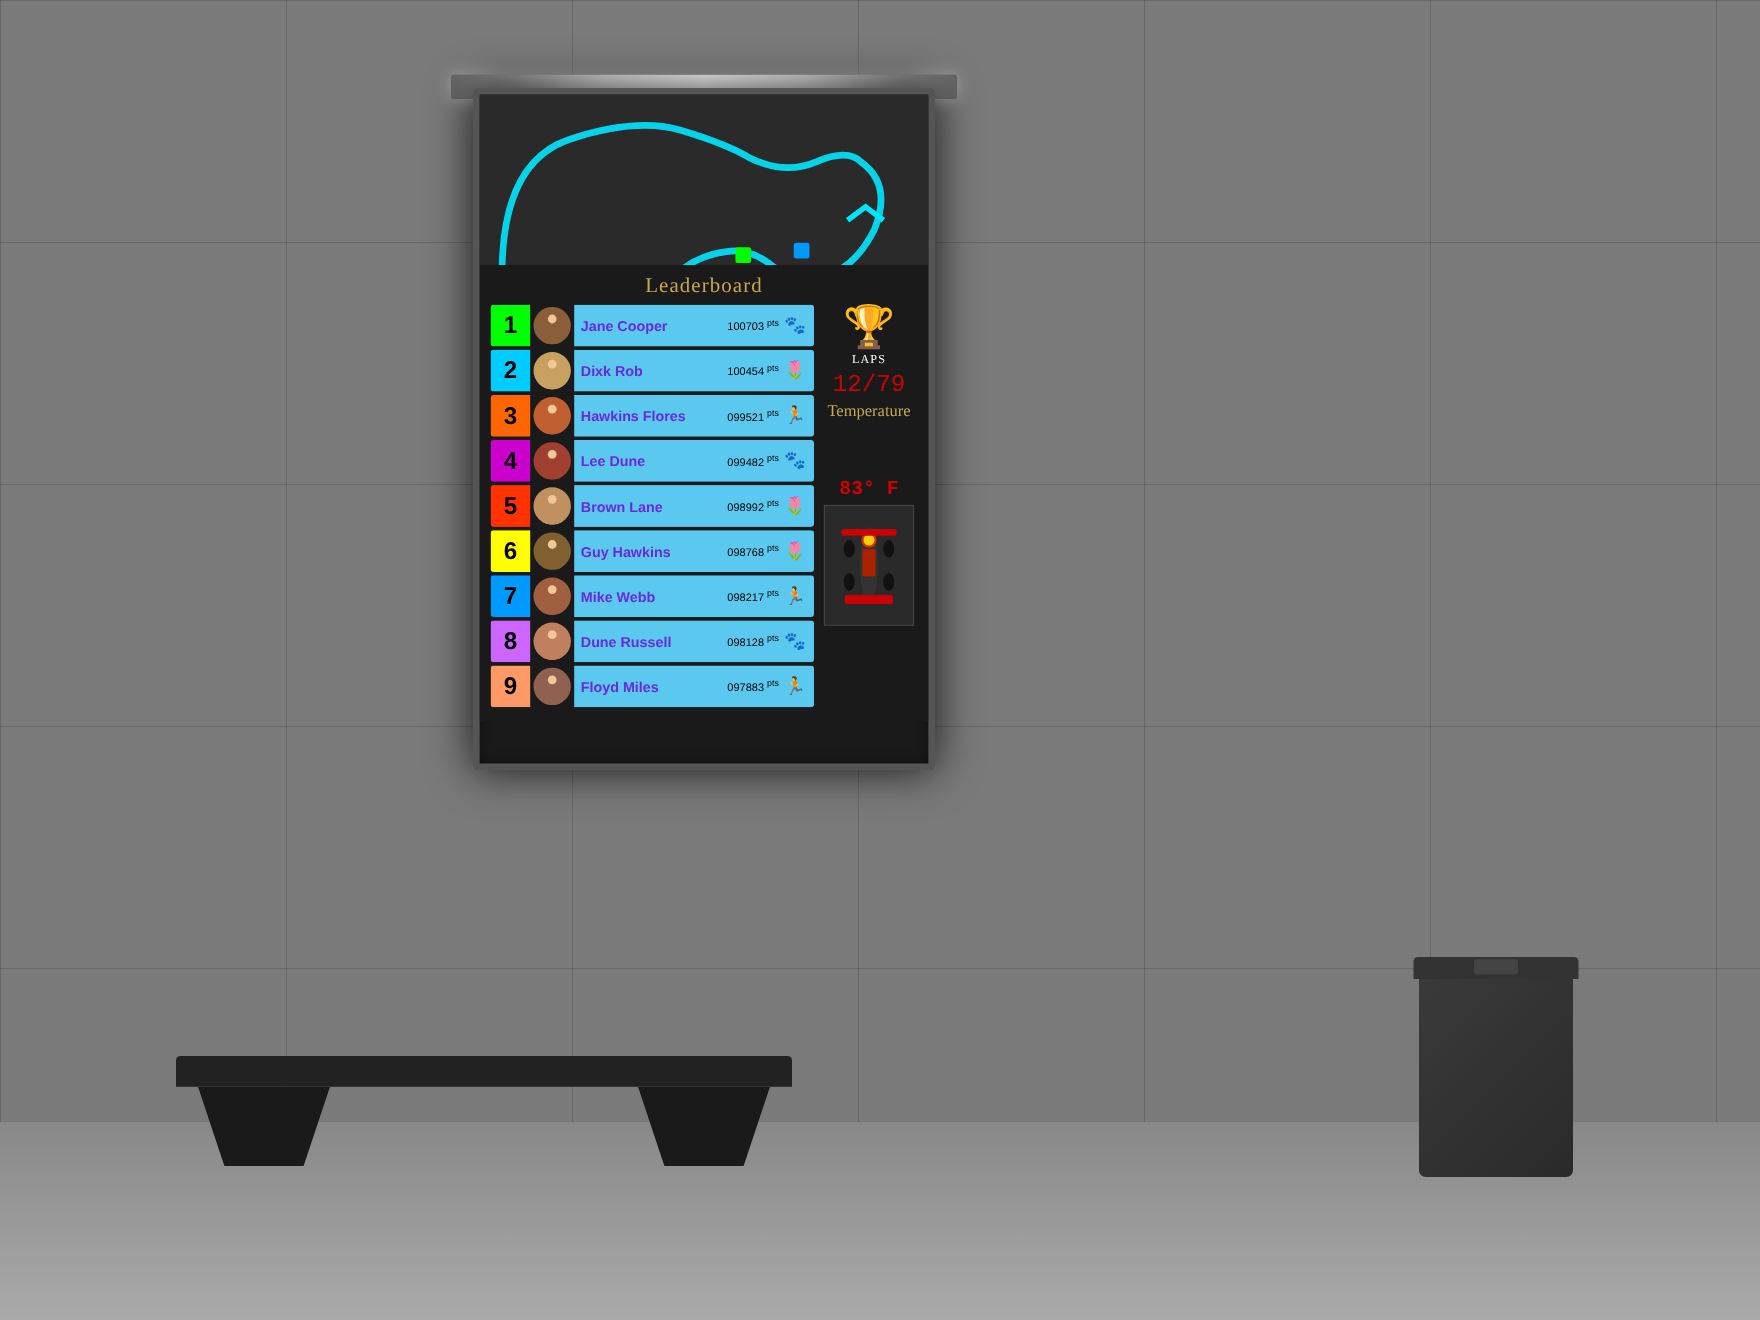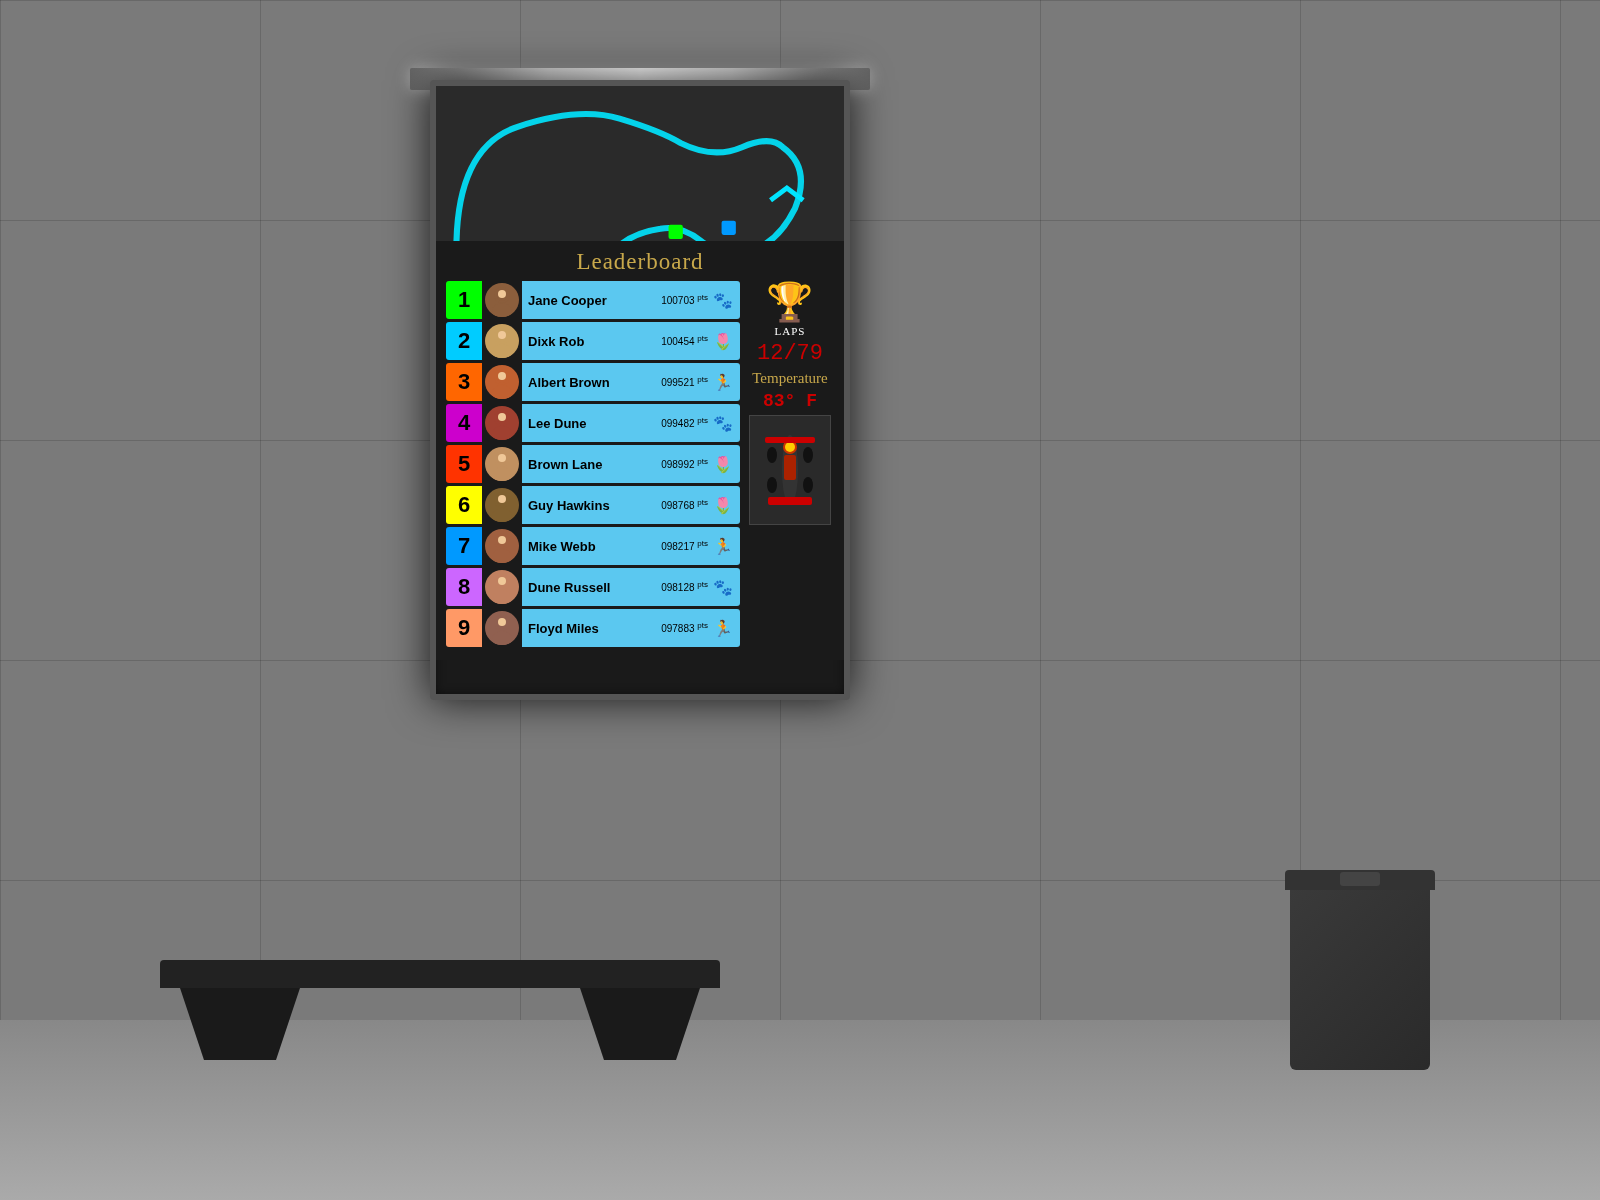--- a/index.html
+++ b/index.html
@@ -145,21 +145,21 @@
 
     
     .leaderboard-section {
       background: #1a1a1a;
       padding: 0 10px 10px 10px;
       flex: 1;
     }
 
     .leaderboard-title {
       text-align: center;
-      font-size: 23px;
+      font-size: 19px;
       font-family: Georgia, serif;
       color: #c8a84b;
       padding: 8px 0 6px 0;
       letter-spacing: 1px;
     }
 
     .leaderboard-grid {
       display: flex;
       gap: 6px;
     }
@@ -194,21 +194,21 @@
       display: flex;
       align-items: center;
       background: #5bc8f0;
       height: 38px;
       padding: 0 6px;
     }
 
     .driver-name {
       font-size: 13px;
       font-weight: bold;
-      color: #000000;
+      color: #6d28d9;
       flex: 1;
     }
 
     .driver-pts {
       font-size: 10px;
       color: #000;
       margin-right: 4px;
     }
 
     .driver-icon {
@@ -251,20 +251,21 @@
       font-size: 15px;
       color: #c8a84b;
       font-family: Georgia, serif;
     }
 
     .temp-value {
       font-size: 18px;
       font-weight: bold;
       color: #cc0000;
       font-family: 'Courier New', monospace;
+      margin-top: 48px;
     }
 
     .car-image {
       width: 82px;
       height: 110px;
       background: #2a2a2a;
       border: 1px solid #444;
       display: flex;
       align-items: center;
       justify-content: center;
@@ -360,21 +361,21 @@
       <div class="pos-badge">3</div>
       <div class="avatar-face" style="background:#c06030;flex-shrink:0;margin:0 3px;">
         <svg viewBox="0 0 34 34" width="34" height="34">
           <circle cx="17" cy="12" r="8" fill="#c06030"></circle>
           <ellipse cx="17" cy="12" rx="5" ry="6" fill="#c06030"></ellipse>
           <circle cx="17" cy="11" r="4" fill="#f0c898"></circle>
           <ellipse cx="17" cy="28" rx="10" ry="8" fill="#c06030"></ellipse>
         </svg>
       </div>
       <div class="driver-info">
-        <span class="driver-name">Albert Brown</span>
+        <span class="driver-name">Hawkins Flores</span>
         <span class="driver-pts">099521 <sup style="font-size:8px">pts</sup></span>
         <span class="driver-icon">🏃</span>
       </div>
     </div>
           <div class="driver-row row-4">
       <div class="pos-badge">4</div>
       <div class="avatar-face" style="background:#a04030;flex-shrink:0;margin:0 3px;">
         <svg viewBox="0 0 34 34" width="34" height="34">
           <circle cx="17" cy="12" r="8" fill="#a04030"></circle>
           <ellipse cx="17" cy="12" rx="5" ry="6" fill="#a04030"></ellipse>

